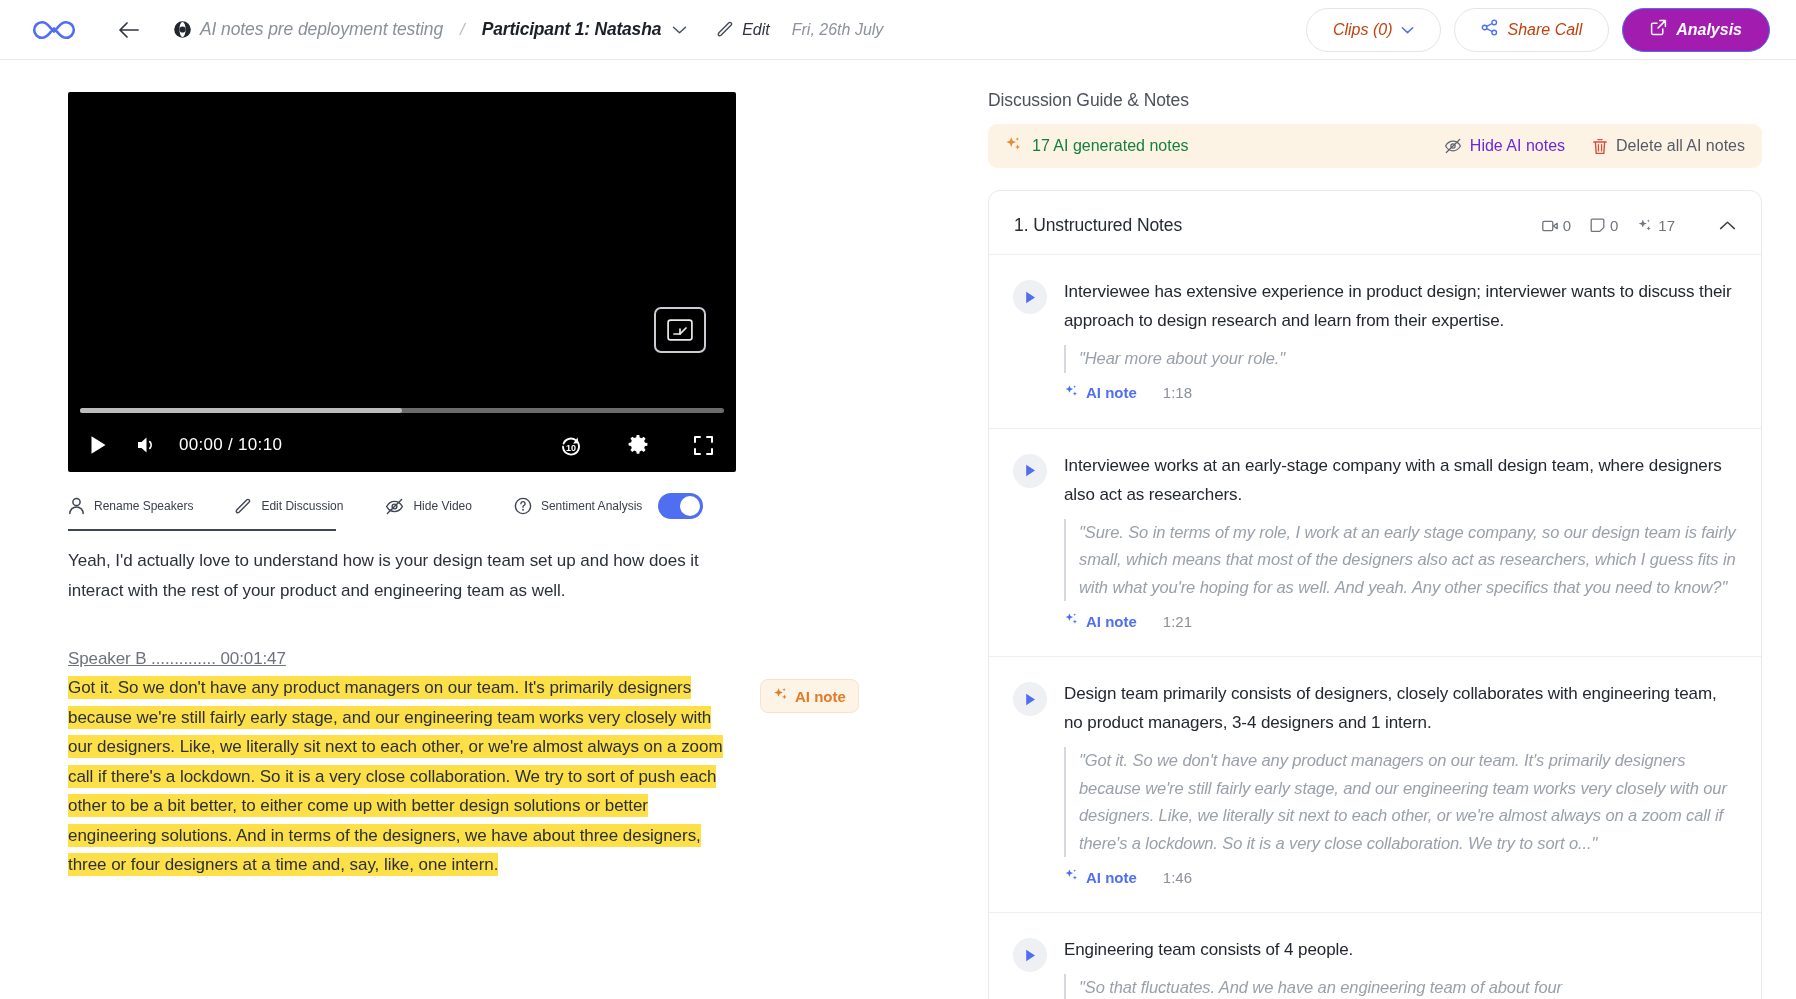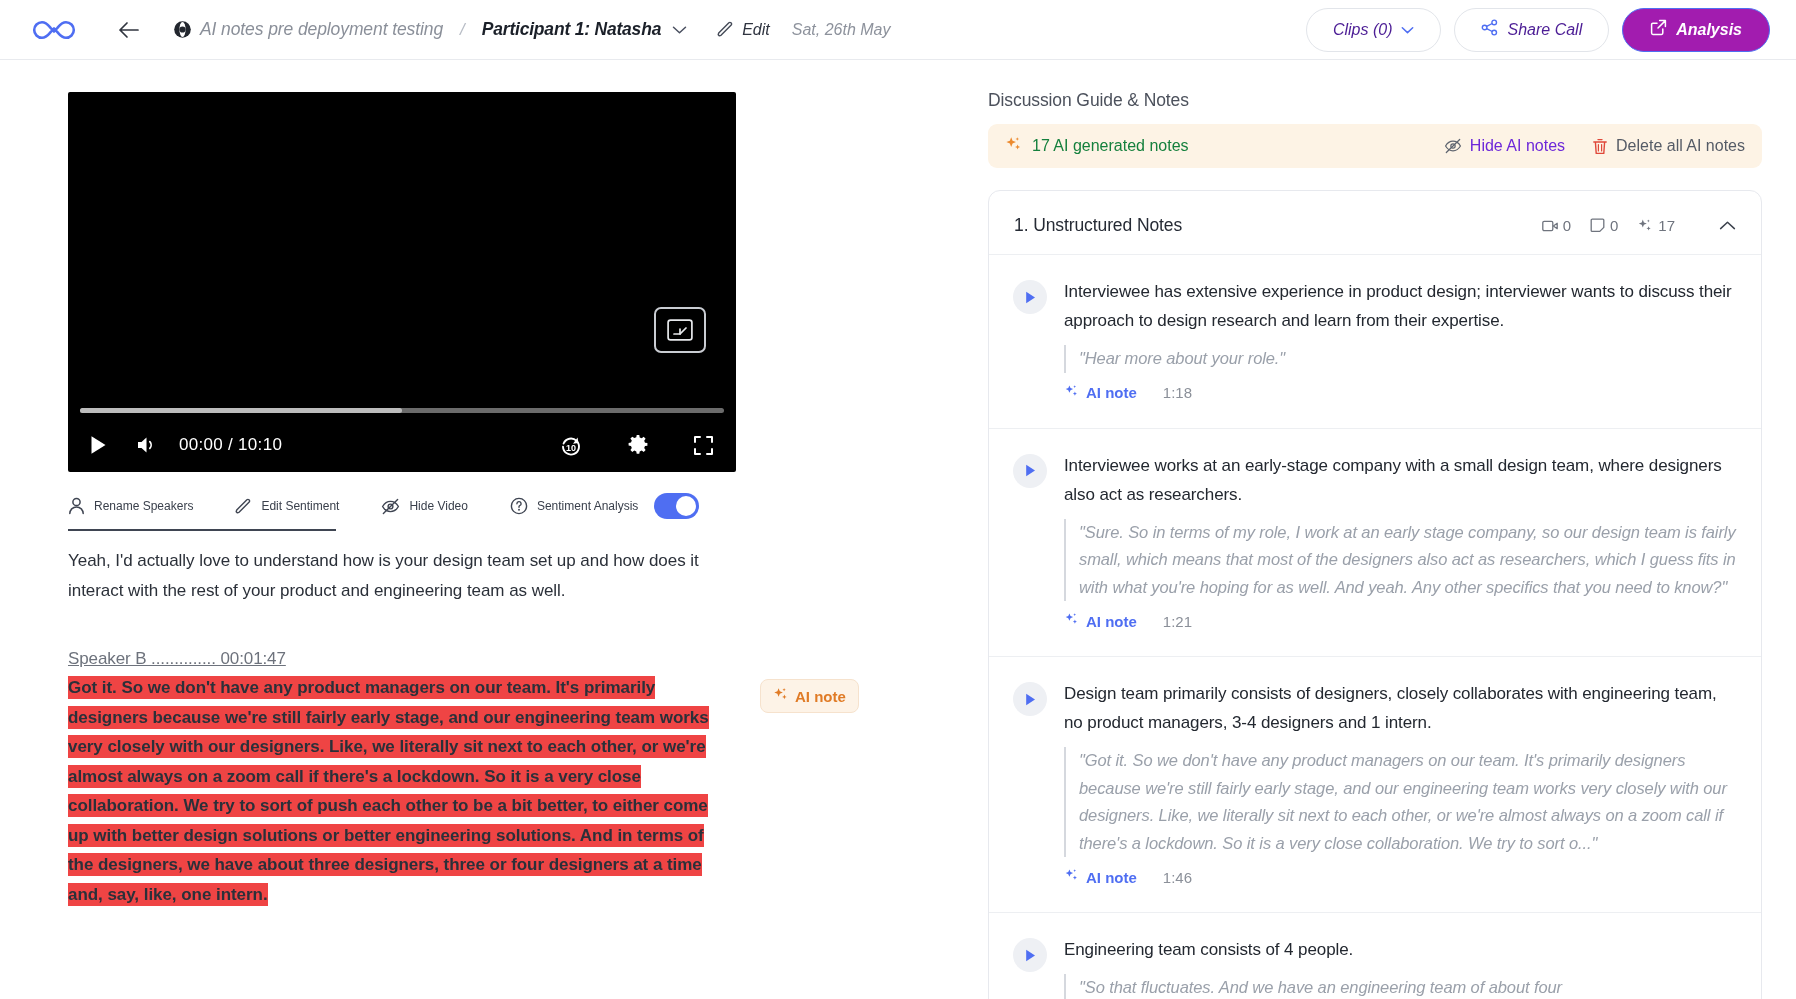--- a/index.html
+++ b/index.html
@@ -61,21 +61,21 @@
     margin-left: 22px; font-size: 16px; color: #8d929c;
   }
   .header-right {
     margin-left: auto; display: flex; align-items: center; gap: 13px;
   }
   .pill {
     height: 44px; border-radius: 24px;
     border: 1px solid #e2e5ea; background: #fff;
     display: flex; align-items: center; justify-content: center;
     gap: 9px; padding: 4px 26px;
-    font-size: 16px; color: #4c1d95; font-weight: 500;
+    font-size: 16px; color: #c2410c; font-weight: 500;
     cursor: pointer; white-space: nowrap;
   }
   .pill.primary {
     background: #a21caf; border-color: #4f6ef2; color: #fff;
     font-weight: 600; padding: 0 27px; text-align: right;
   }
 
   
   .body {
     display: flex;
@@ -161,26 +161,25 @@
     letter-spacing: -0.05px;
   }
   .speaker-line {
     margin-top: 44px;
     font-size: 17px; color: #6d727c;
     text-decoration: underline;
     letter-spacing: -0.1px;
   }
   .hl-block { margin-top: 4px; width: 655px; position: relative; }
   .hl-block .para span.hl {
-    background: #ef4444;
+    background: #fde047;
     box-decoration-break: clone;
     -webkit-box-decoration-break: clone;
     padding: 2px 0;
     line-height: 29.5px;
-    font-weight: bold;
   }
   .ai-note-chip {
     position: absolute; left: 692px; top: 6px;
     display: flex; align-items: center; gap: 7px;
     background: #fdf3e7; border: 1px solid #f6e2cd; border-radius: 8px;
     padding: 7px 12px; font-size: 15px; color: #e07b26; font-weight: 600;
     cursor: pointer; white-space: nowrap;
   }
   .resume-btn {
     position: absolute; left: 348px; top: 872px;
@@ -299,21 +298,21 @@
     </span>
   </div>
   <div class="edit-btn">
     <span class="pen">
       <svg width="17" height="17" viewBox="0 0 17 17" fill="none">
           <path d="M2.2 14.8 4 14.3 14.2 4.1a1.4 1.4 0 0 0 0-2l-.3-.3a1.4 1.4 0 0 0-2 0L1.7 12l-.5 1.8z" stroke="#444a57" stroke-width="1.4" stroke-linejoin="round"></path>
         </svg>
     </span>
     <span>Edit</span>
   </div>
-  <div class="call-date">Sat, 26th May</div>
+  <div class="call-date">Fri, 26th July</div>
 
   <div class="header-right">
     <div class="pill">
       <span>Clips (0)</span>
       <span>
         <svg width="13" height="9" viewBox="0 0 13 9" fill="none">
             <path d="M1.3 1.8 6.5 6.6 11.7 1.8" stroke="#4f6ef2" stroke-width="1.5" stroke-linecap="round" stroke-linejoin="round"></path>
           </svg>
       </span>
     </div>
@@ -400,21 +399,21 @@
           </svg>
         </span>
         <span>Rename Speakers</span>
       </div>
       <div class="t-item">
         <span class="ic">
           <svg width="17" height="17" viewBox="0 0 17 17" fill="none">
               <path d="M2.2 14.8 4 14.3 14.2 4.1a1.4 1.4 0 0 0 0-2l-.3-.3a1.4 1.4 0 0 0-2 0L1.7 12l-.5 1.8z" stroke="#3f4552" stroke-width="1.4" stroke-linejoin="round"></path>
             </svg>
         </span>
-        <span>Edit Sentiment</span>
+        <span>Edit Discussion</span>
       </div>
       <div class="t-item">
         <span class="ic">
           <svg width="19" height="17" viewBox="0 0 19 17" fill="none">
             <path d="M1.6 8.5S4.6 3.4 9.5 3.4s7.9 5.1 7.9 5.1-3 5.1-7.9 5.1S1.6 8.5 1.6 8.5z" stroke="#3f4552" stroke-width="1.4"></path>
             <circle cx="9.5" cy="8.5" r="2.4" stroke="#3f4552" stroke-width="1.4"></circle>
             <path d="M2.4 15.4 16.6 1.6" stroke="#3f4552" stroke-width="1.4" stroke-linecap="round"></path>
           </svg>
         </span>
         <span>Hide Video</span>

